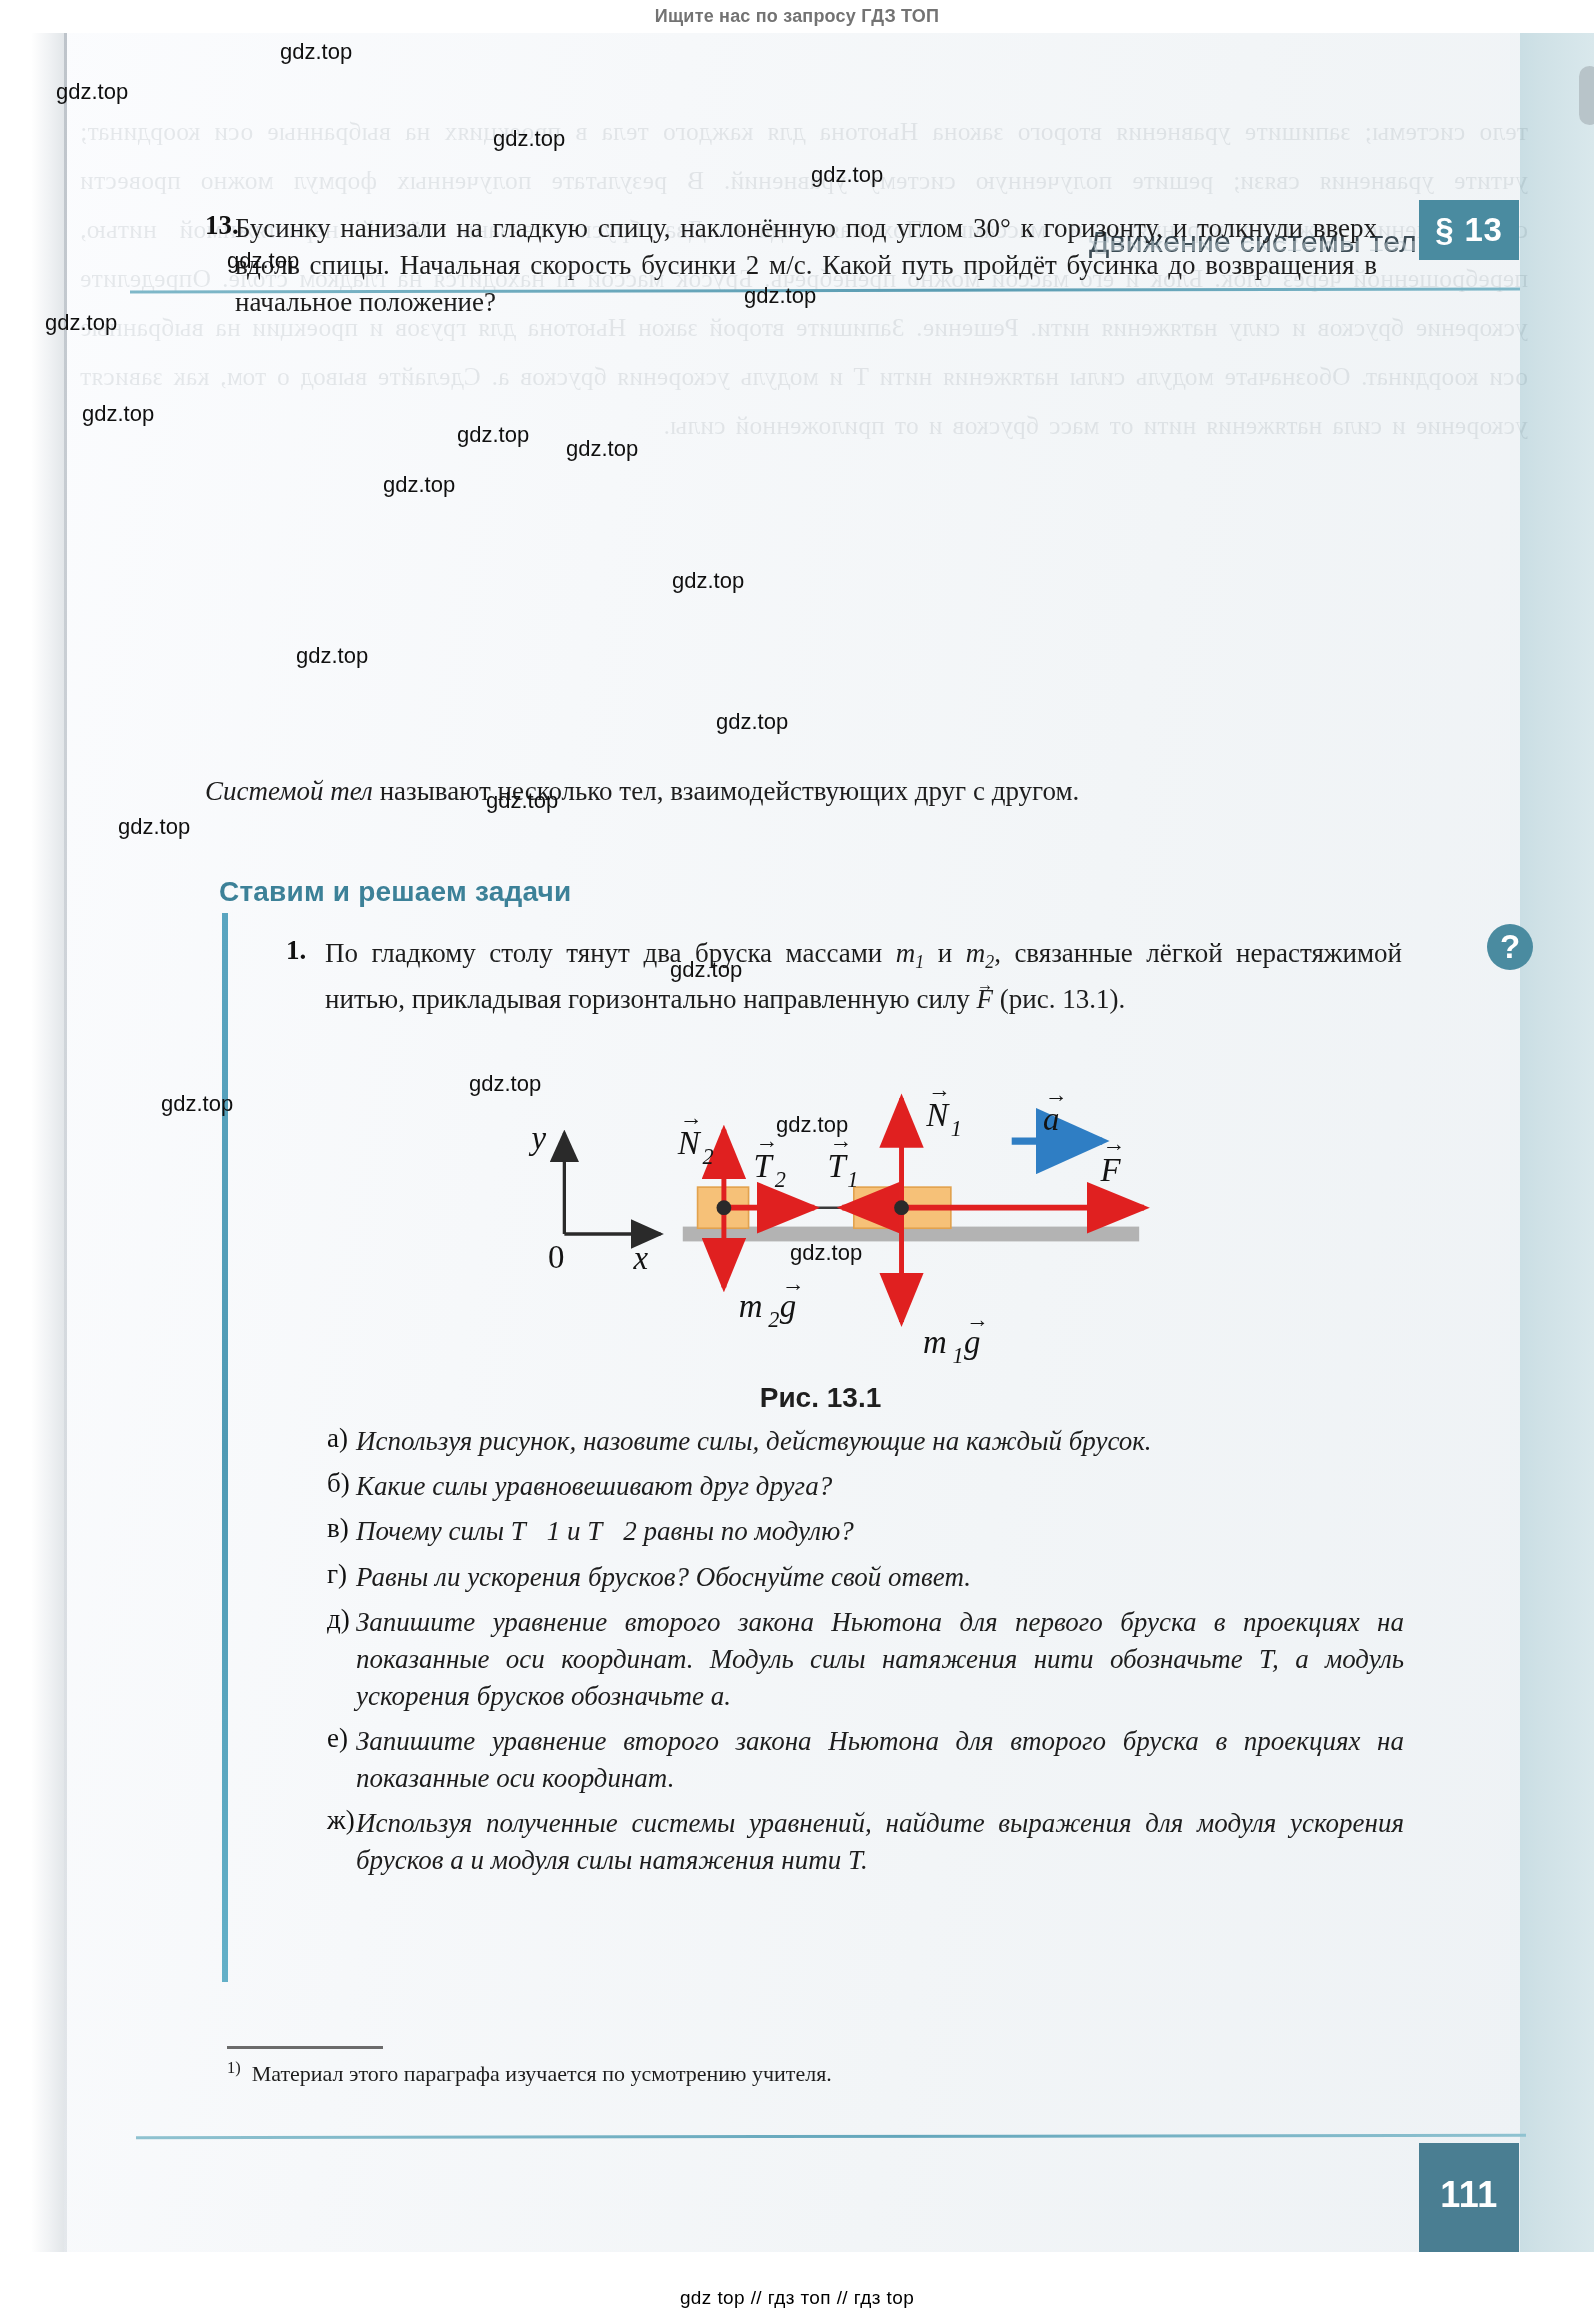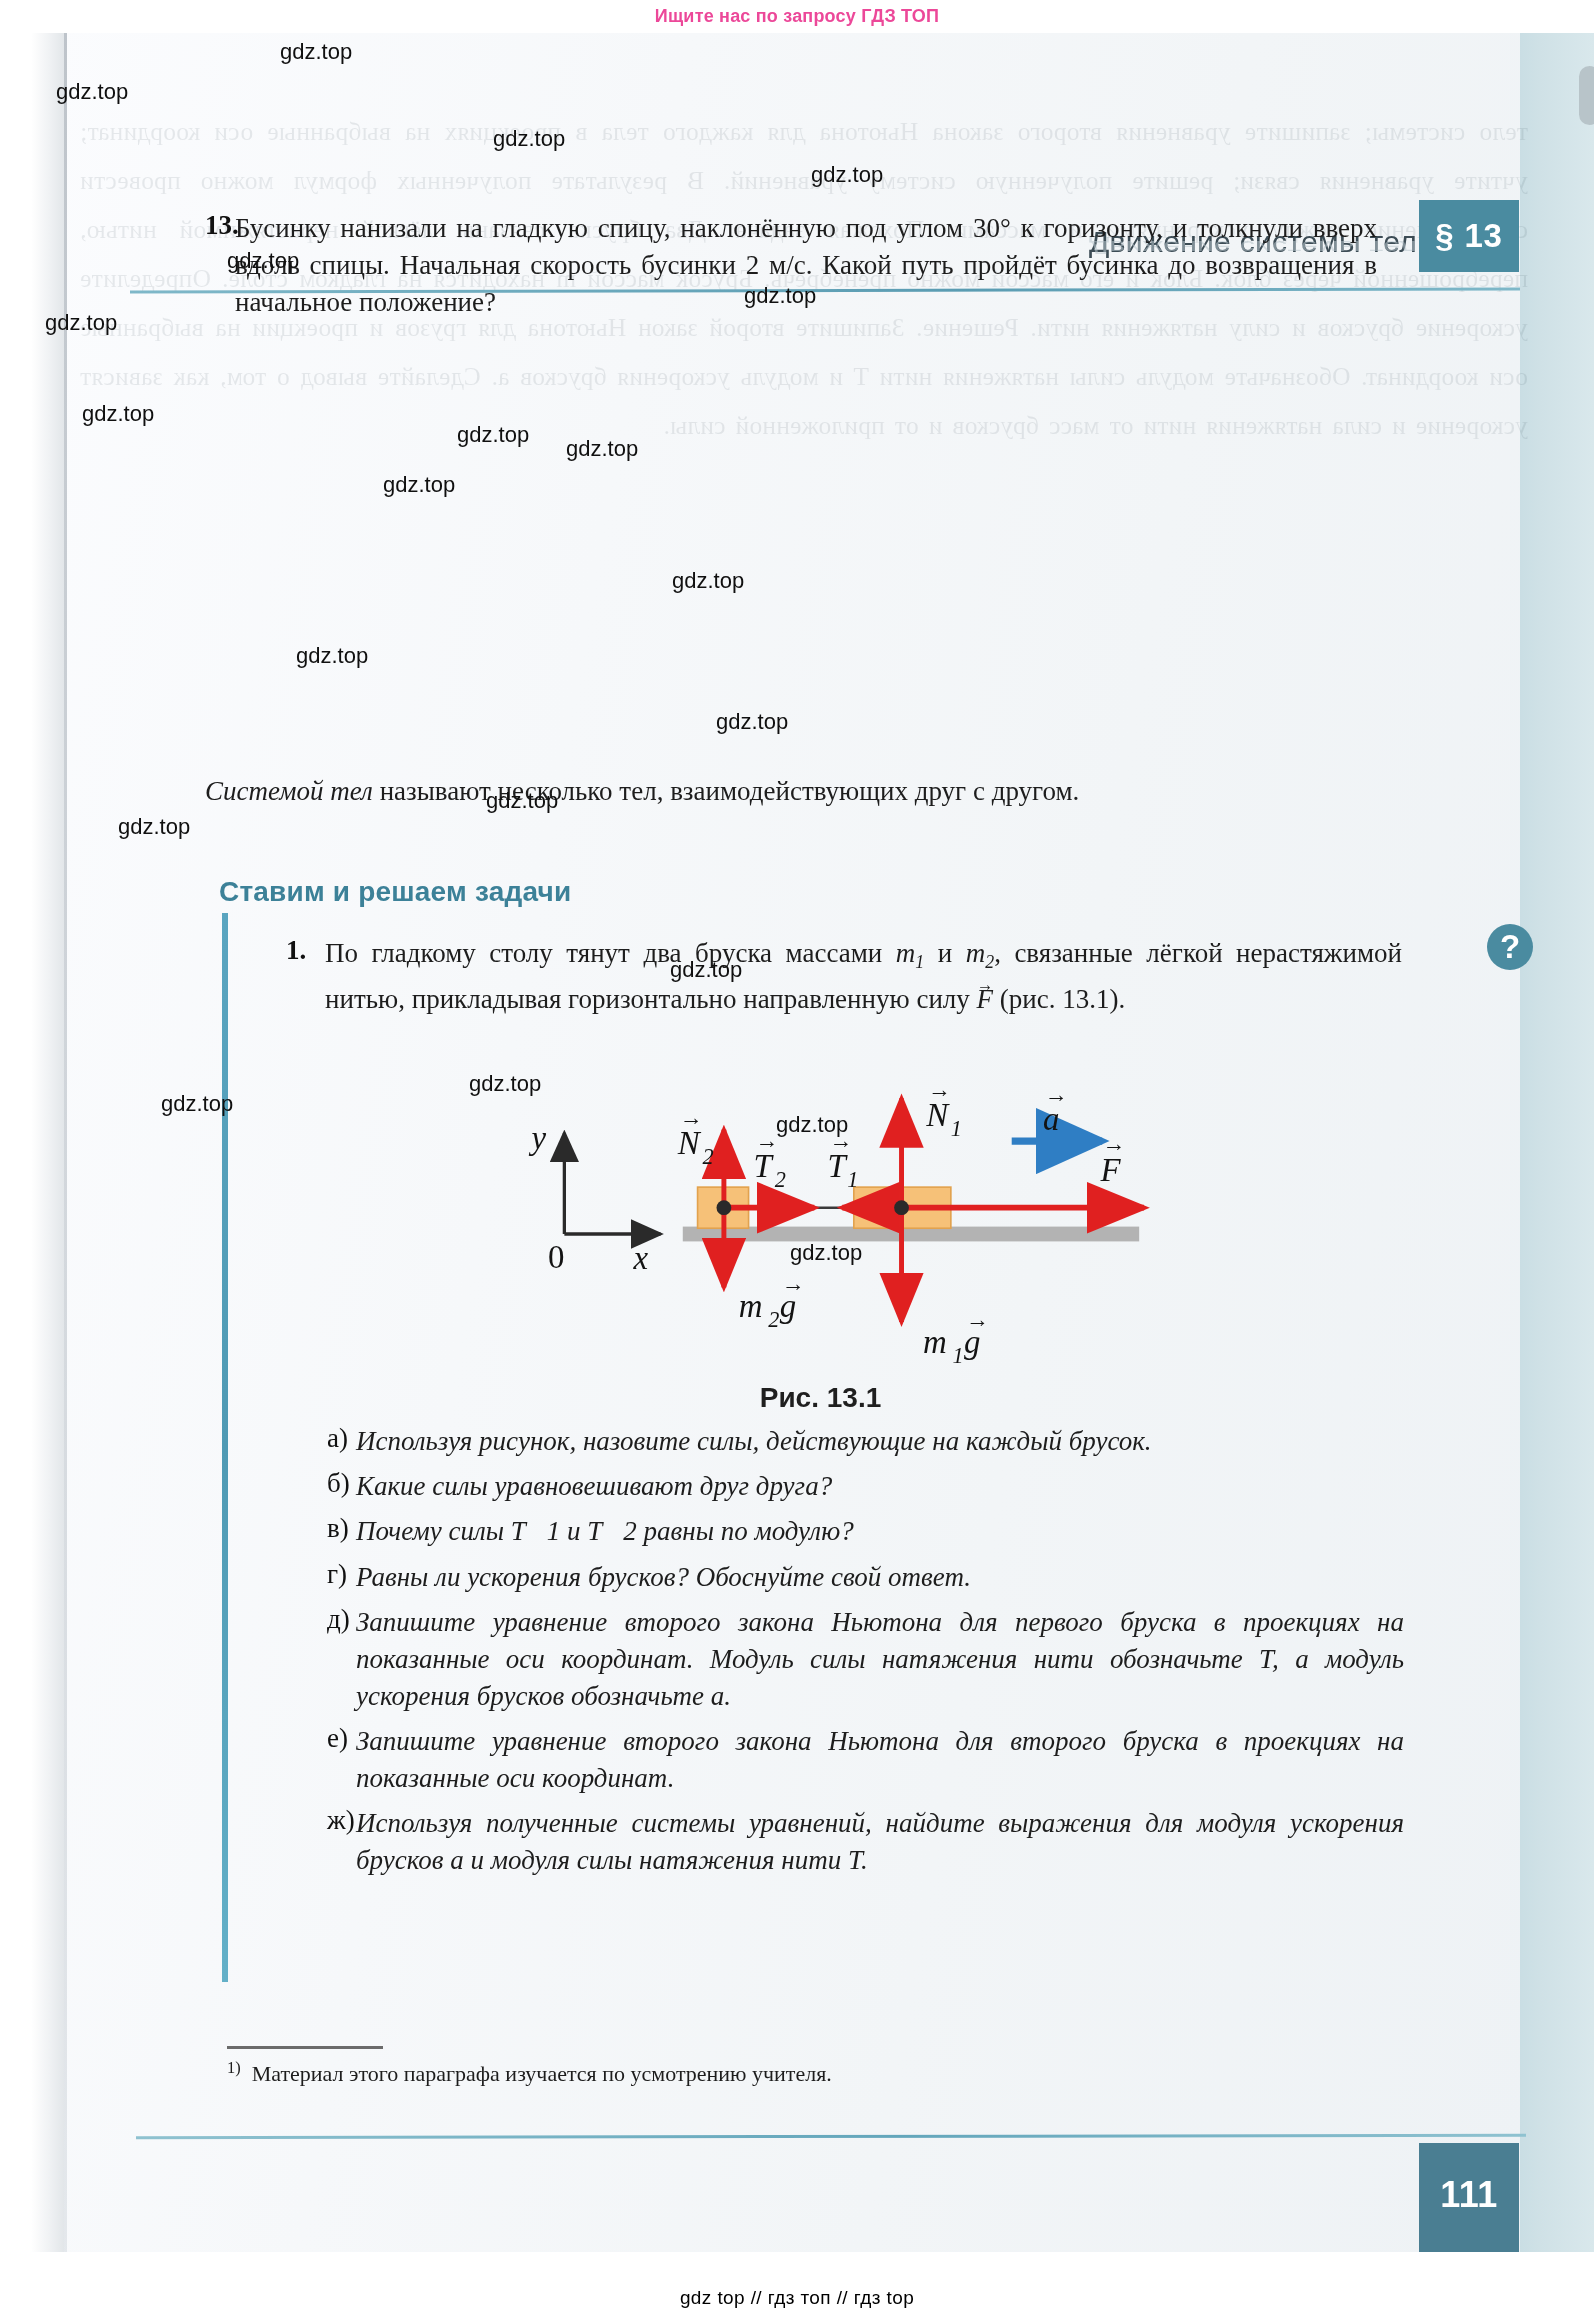--- a/index.html
+++ b/index.html
@@ -12,21 +12,21 @@
   }
 
   
   #top-banner{
     position:absolute; left:0; top:0; width:1594px; height:33px;
     background:#ffffff; display:flex; align-items:center; justify-content:center;
     z-index:40;
   }
   #top-banner .txt{
     font-family:"Liberation Sans", sans-serif;
-    font-size:18px; font-weight:700; color:#ec4899; letter-spacing:0.2px;
+    font-size:18px; font-weight:700; color:#737373; letter-spacing:0.2px;
   }
 
   
   #scan{
     position:absolute; left:0; top:33px; width:1594px; height:2219px;
     background:#ffffff; overflow:hidden;
   }
   
   #paper{
     position:absolute; left:31px; top:0px; width:1489px; height:2219px;
@@ -67,21 +67,21 @@
     font-size:30px; font-weight:400; color:#3c4c55; white-space:nowrap;
     letter-spacing:0.3px;
   }
   #header-title-ghost{
     position:absolute; right:103px; top:130px;
     font-family:"Liberation Sans", sans-serif;
     font-size:30px; color:#b9c6cd; white-space:nowrap; opacity:.55;
     letter-spacing:0.3px; transform:scaleY(-.62); transform-origin:top right;
   }
   #section-tab{
-    position:absolute; left:1388px; top:72px; width:100px; height:72px;
+    position:absolute; left:1388px; top:72px; width:100px; height:60px;
     background:#4a8ba0; color:#ffffff;
     font-family:"Liberation Sans", sans-serif; font-size:33px; font-weight:700;
     display:flex; align-items:center; justify-content:center;
     letter-spacing:0.8px;
   }
   #header-rule{
     position:absolute; left:99px; top:161px; width:1390px; height:3.3px;
     background:linear-gradient(90deg,#7fb8c9,#5a9cb2 60%,#7fb8c9);
     transform:rotate(-0.12deg);
   }

